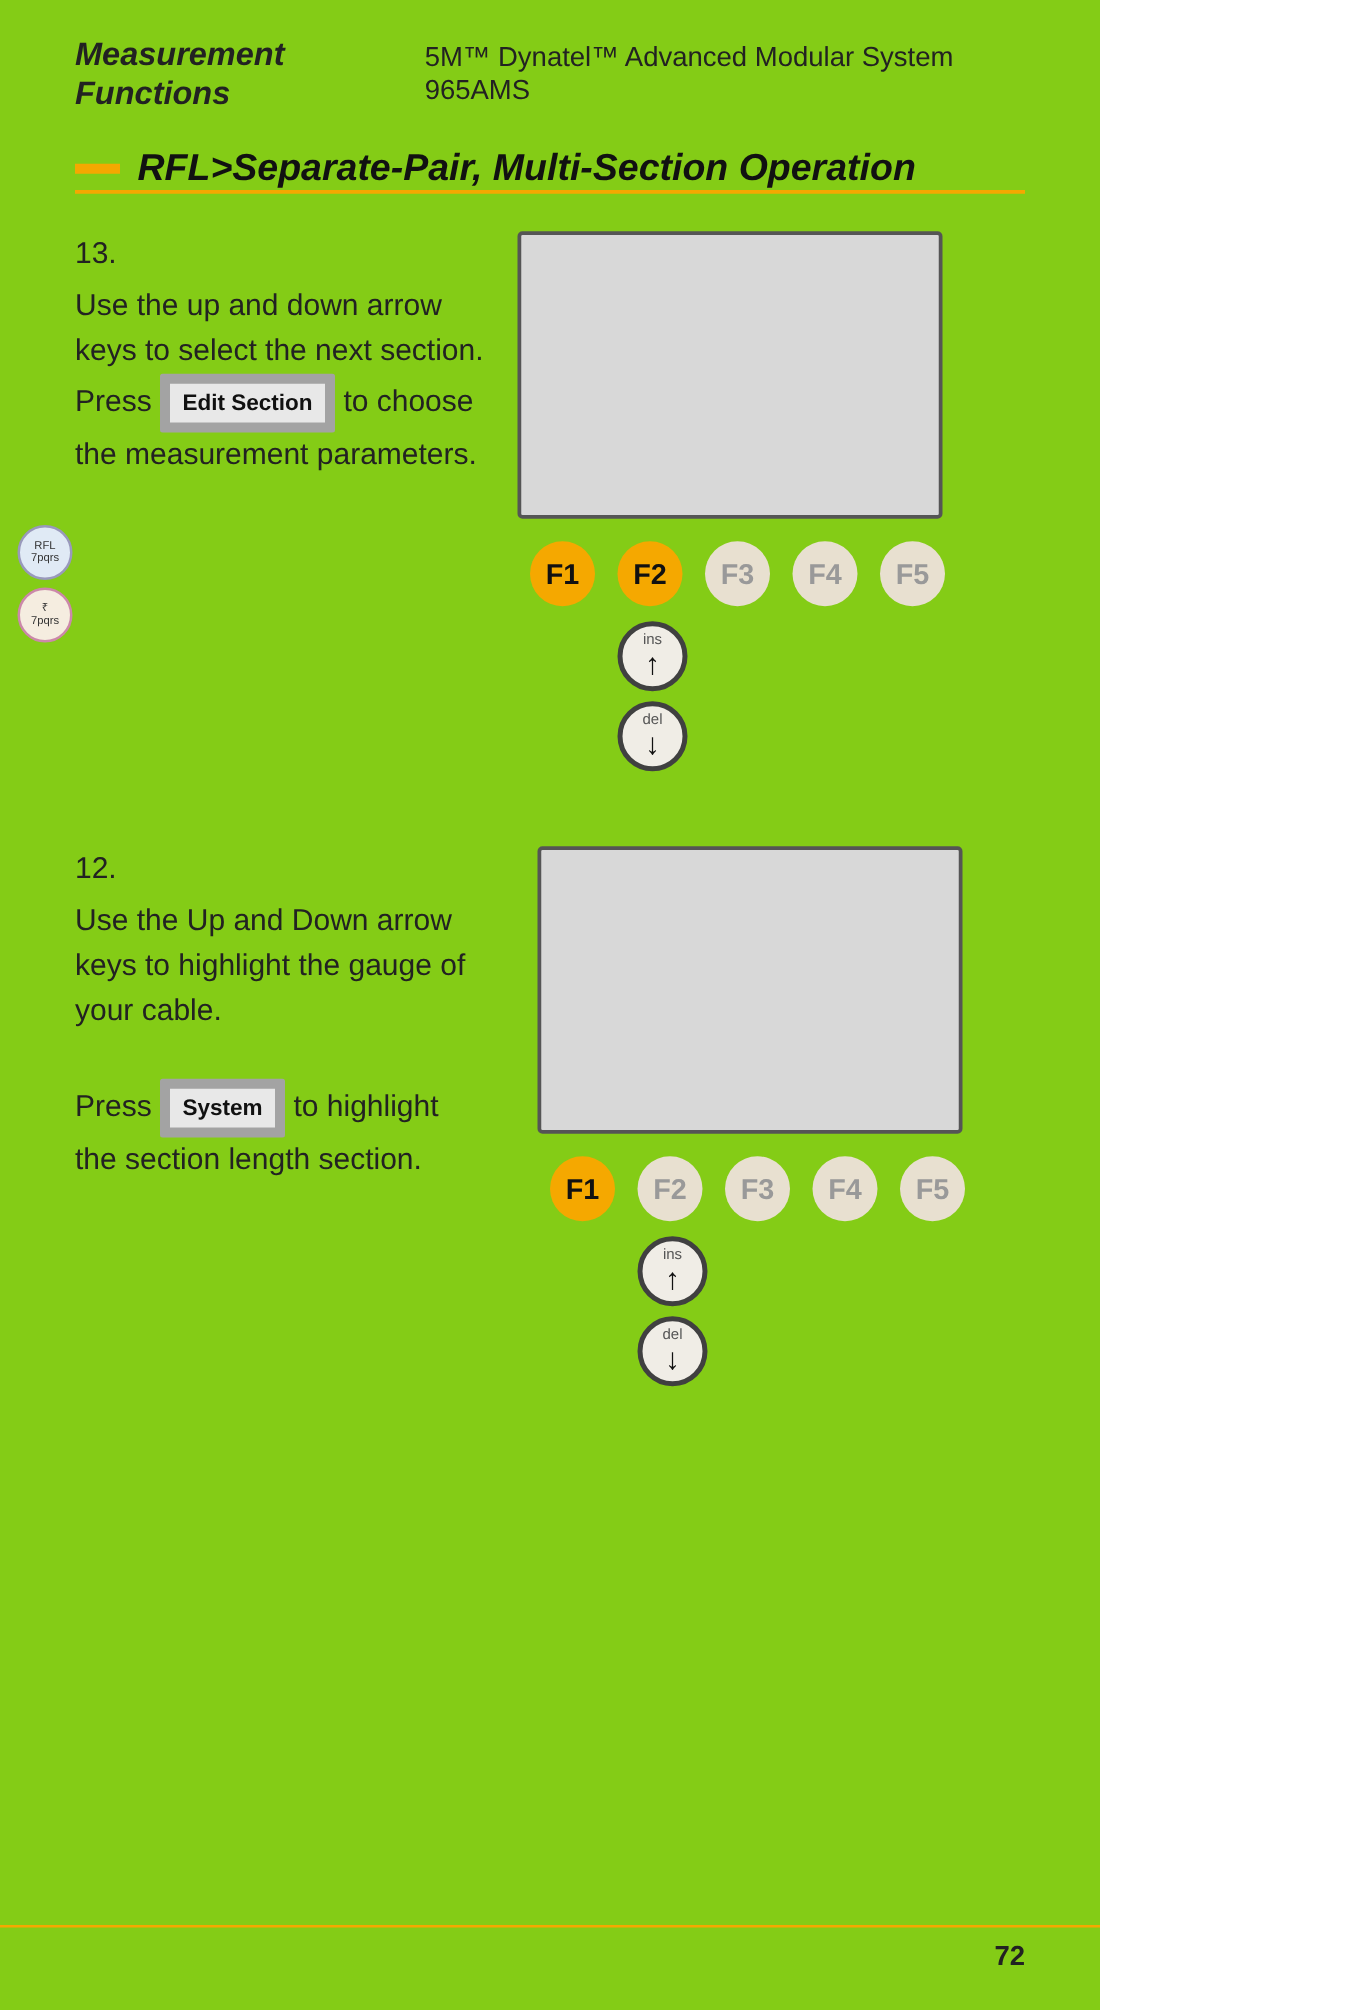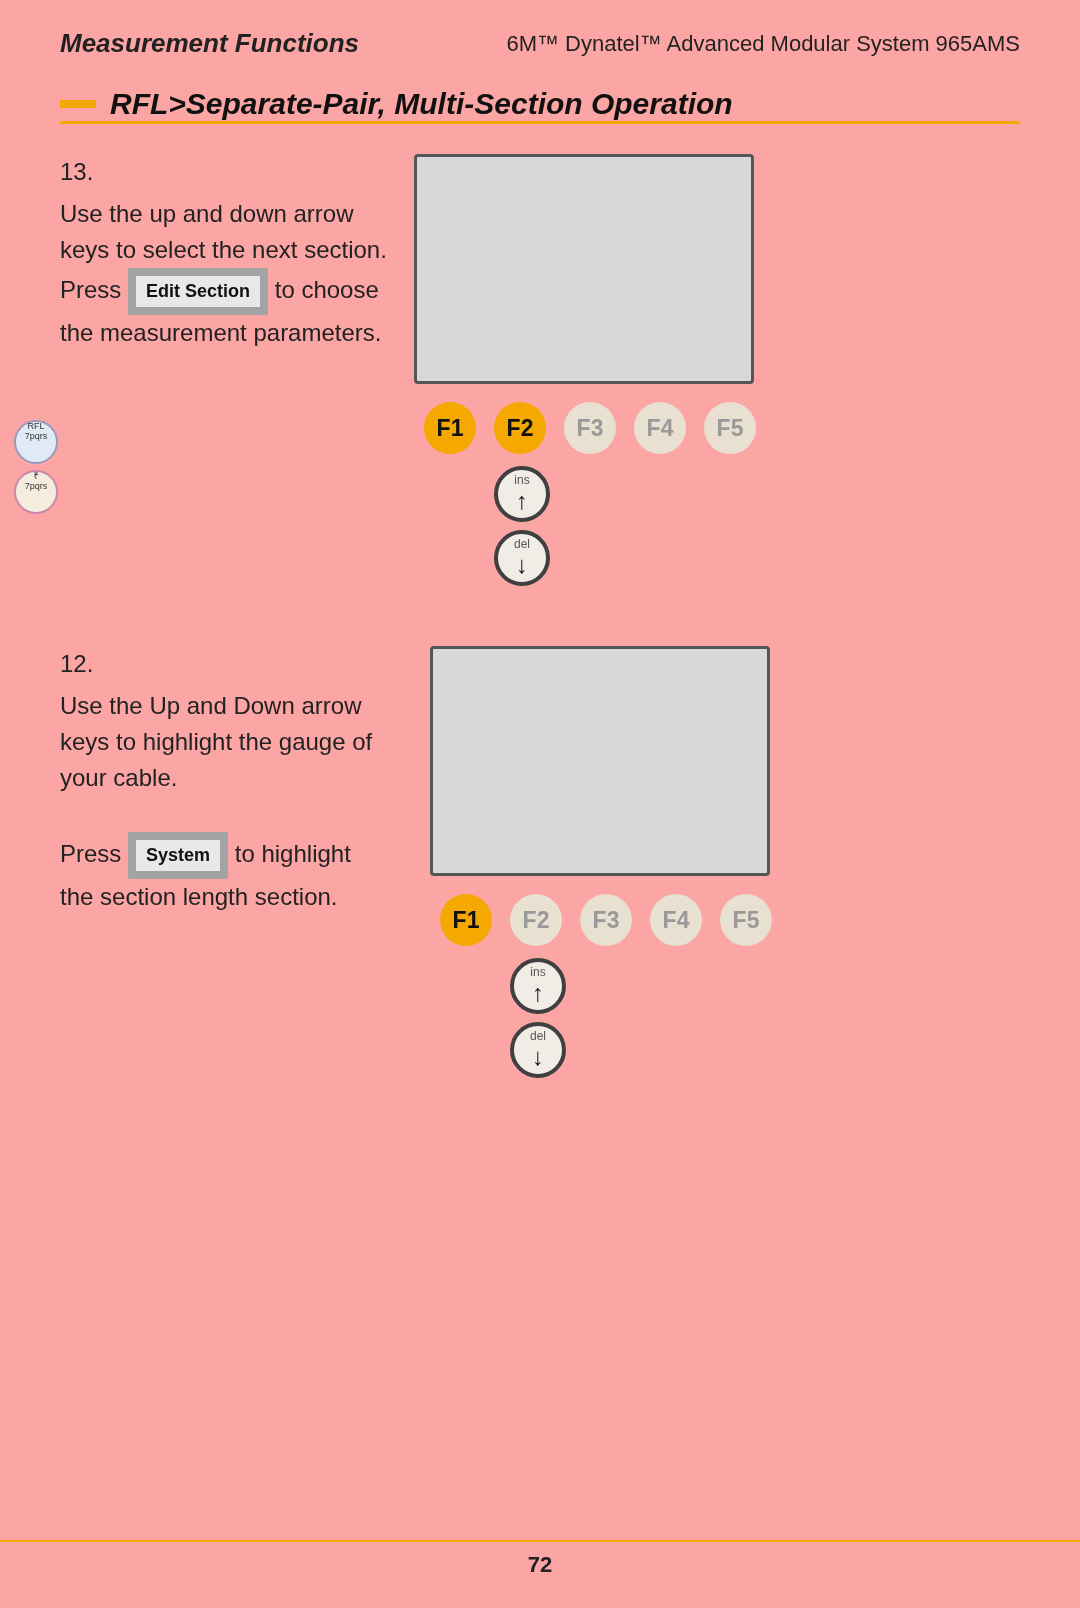--- a/index.html
+++ b/index.html
@@ -6,23 +6,23 @@
     body {
       background: #fff;
       font-family: Arial, sans-serif;
       width: 1080px;
       min-height: 1608px;
       position: relative;
       overflow-x: hidden;
     }
 
     .page {
-      width: 1080px;
+      width: 880px;
       min-height: 1608px;
-      background: #fca5a5;
+      background: #84cc16;
       padding: 0;
       position: relative;
     }
 
     
     .header {
       display: flex;
       justify-content: space-between;
       align-items: center;
       padding: 28px 60px 10px 60px;
@@ -190,20 +190,21 @@
       gap: 6px;
     }
 
     .side-icon {
       width: 44px;
       height: 44px;
       border-radius: 50%;
       background: #e8e8e8;
       border: 2px solid #ccc;
       display: flex;
+      align-items: center;
       justify-content: center;
       font-size: 9px;
       color: #333;
       text-align: center;
       line-height: 1.1;
       cursor: pointer;
     }
 
     .side-icon.rfl {
       background: #e0eaf5;
@@ -222,21 +223,21 @@
     }
 
     
     .footer {
       position: absolute;
       bottom: 30px;
       left: 0;
       right: 0;
       border-top: 2px solid #f5a800;
       display: flex;
-      justify-content: center;
+      justify-content: flex-end;
       padding: 10px 60px 0 60px;
     }
     .footer-page {
       font-size: 22px;
       font-weight: bold;
       color: #222;
     }
 
     
     .arrow-icon {
@@ -244,21 +245,21 @@
       font-weight: bold;
     }
   </style>
 </head>
 <body>
 
 <div class="page">
 
   <div class="header">
     <span class="header-left">Measurement Functions</span>
-    <span class="header-right">6M™ Dynatel™ Advanced Modular System 965AMS</span>
+    <span class="header-right">5M™ Dynatel™ Advanced Modular System 965AMS</span>
   </div>
 
   <div class="title-section">
     <div class="title-bar">
       <div class="title-bar-line"></div>
       <span class="title-text">
         <span>RFL&gt;</span><span>Separate-Pair, Multi-Section Operation</span>
       </span>
     </div>
   </div>

